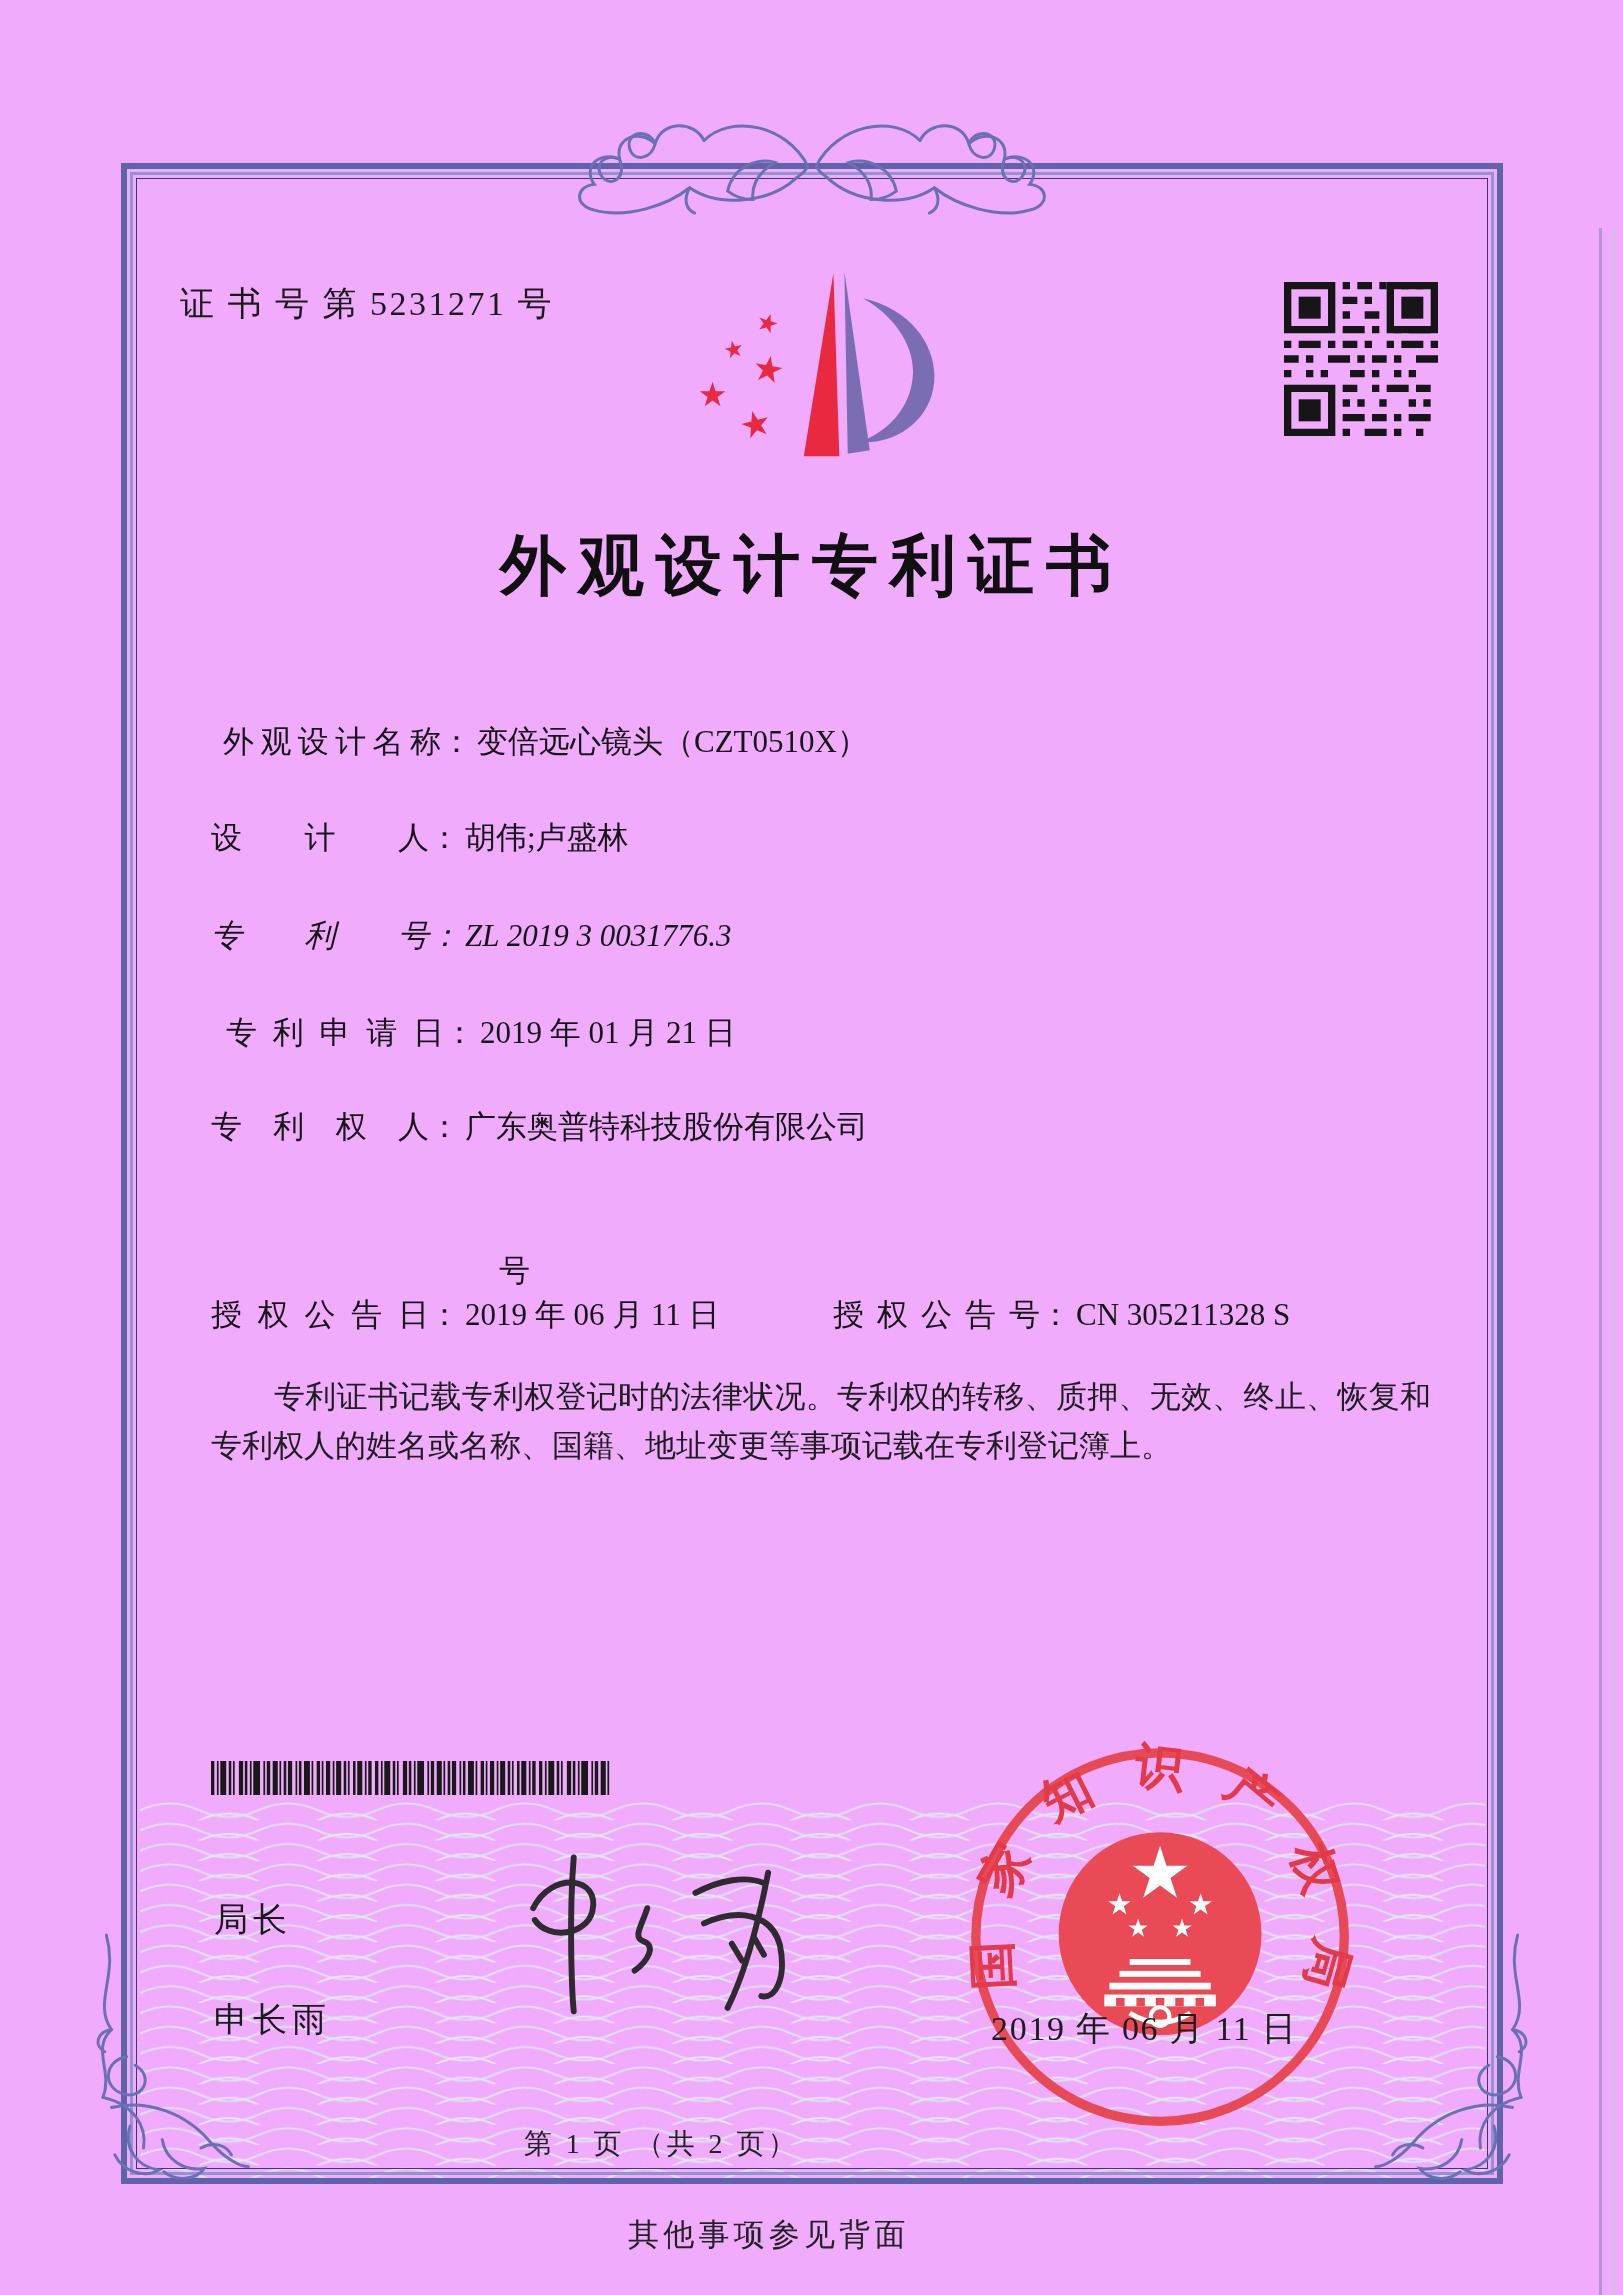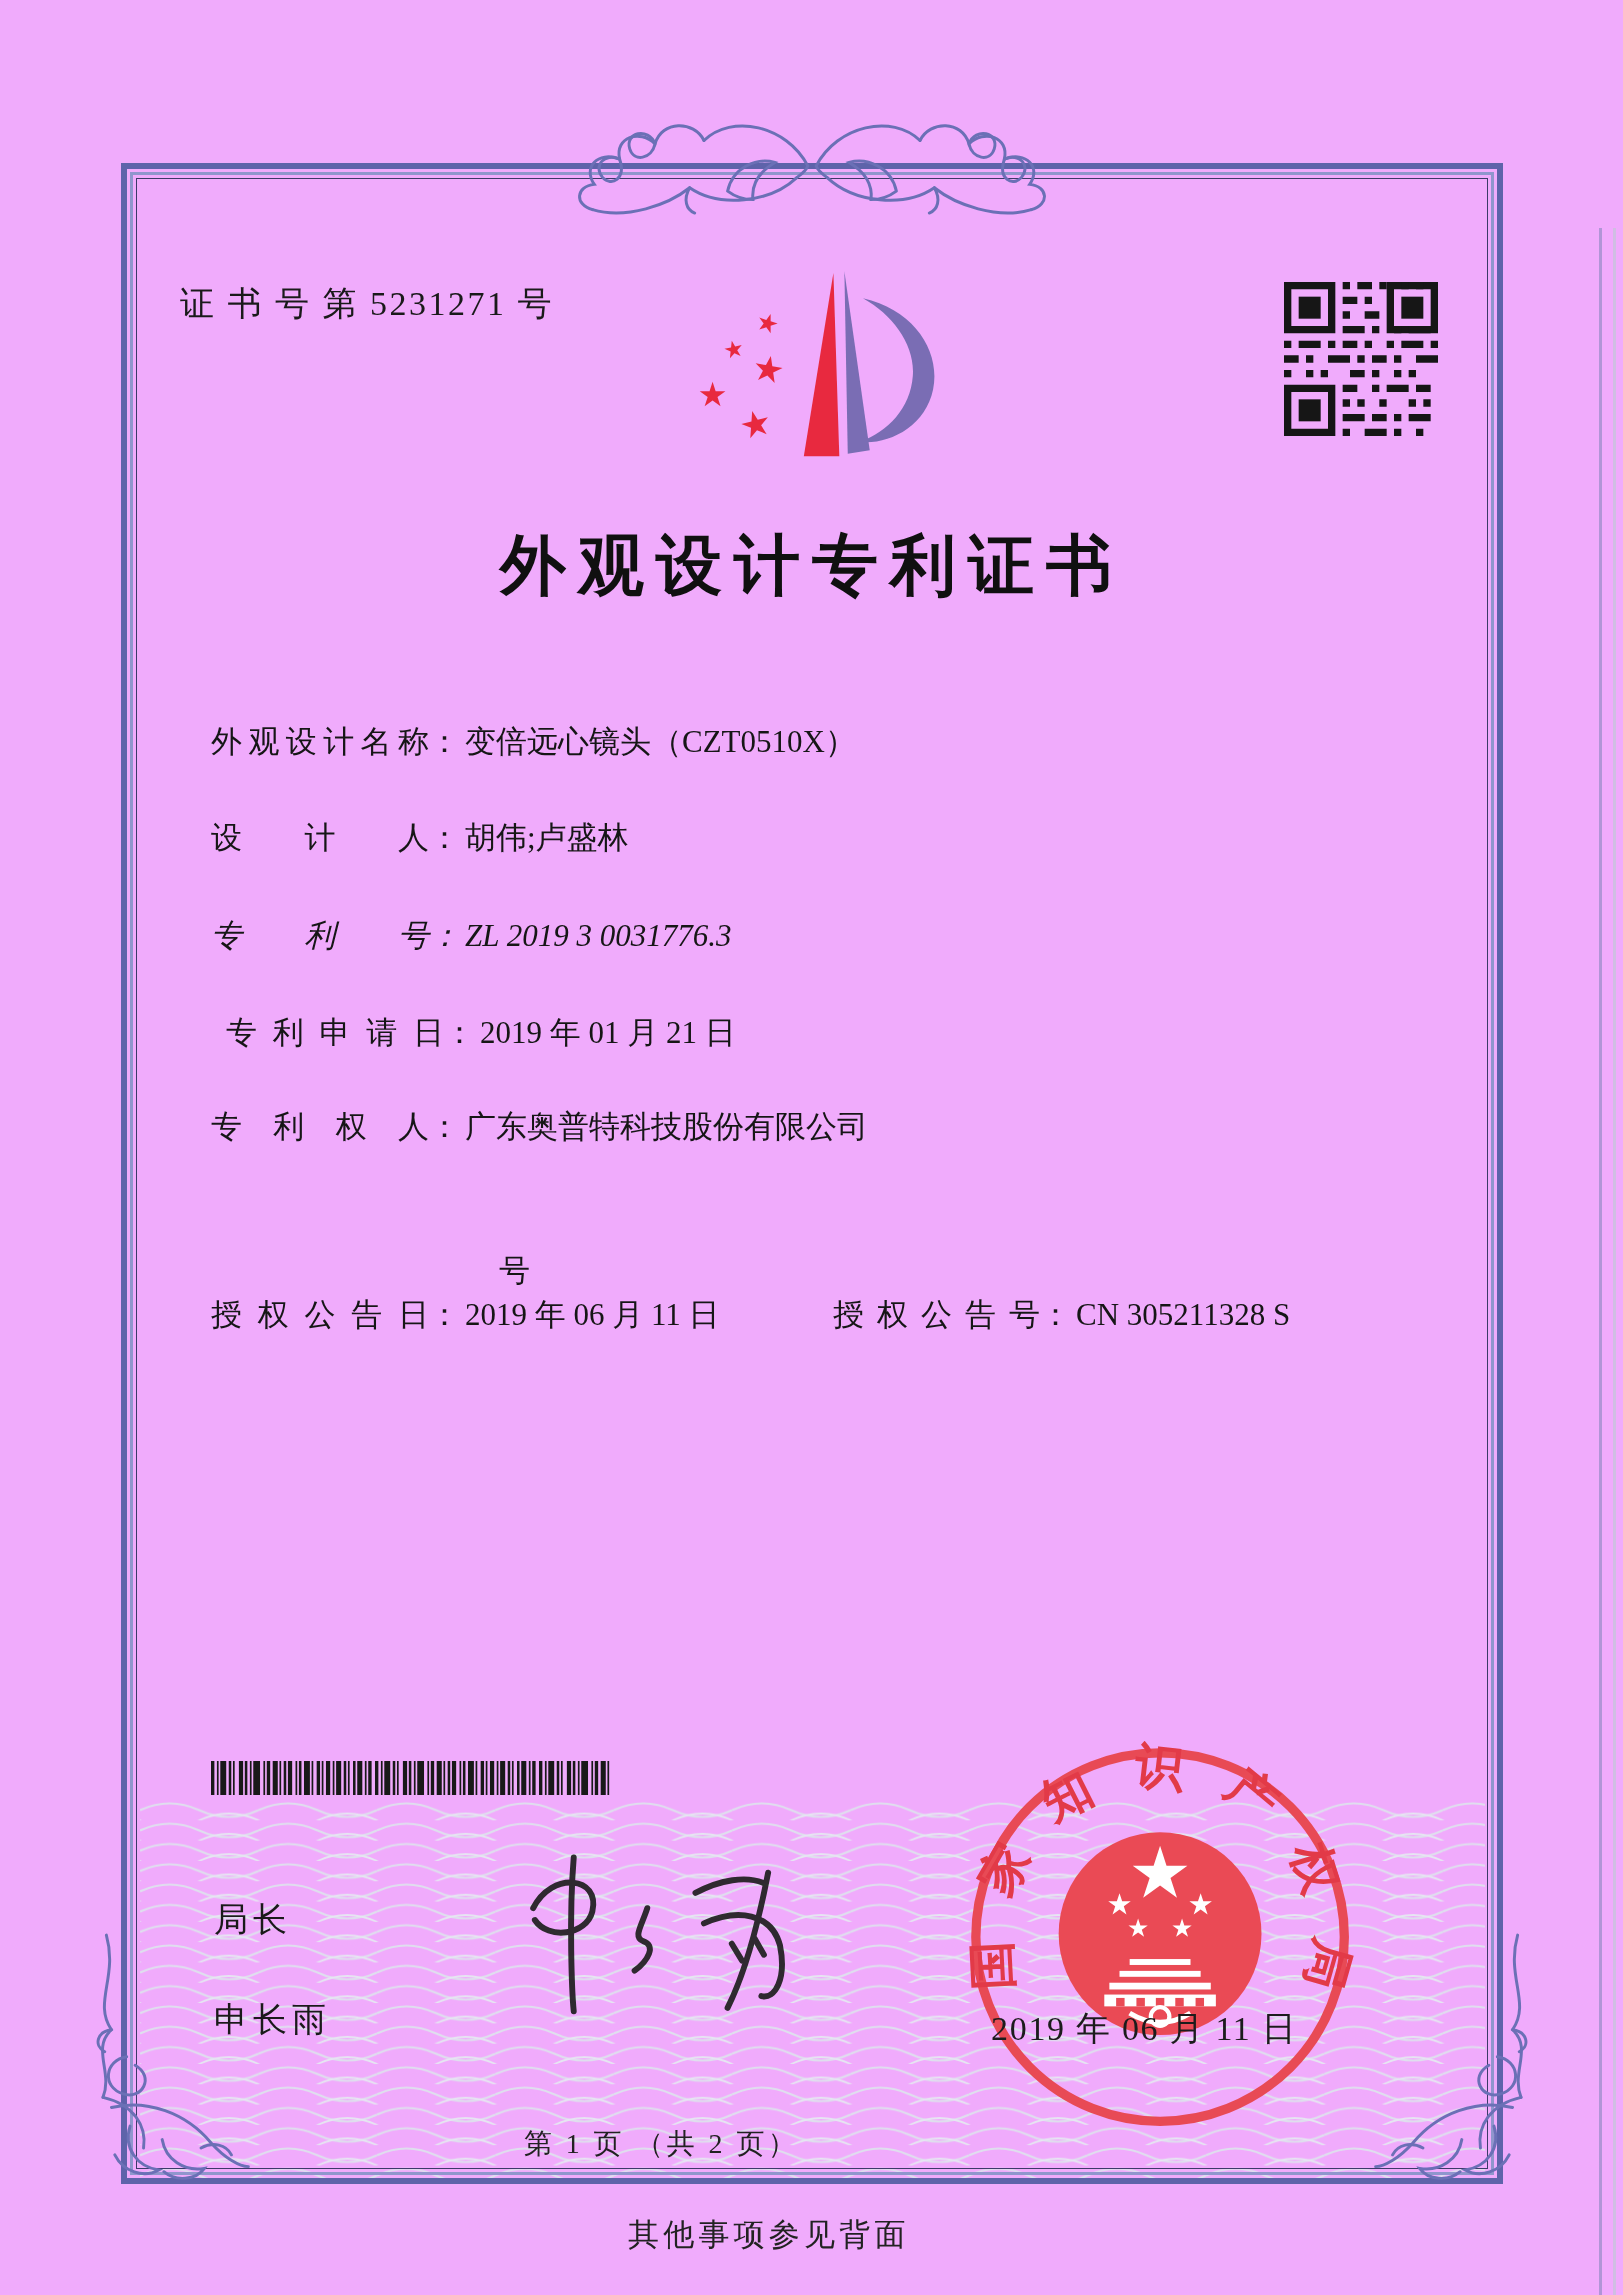--- a/index.html
+++ b/index.html
@@ -24,21 +24,21 @@
   .cert-no{position:absolute;left:180px;top:281px;font-size:34px;letter-spacing:2.5px;white-space:nowrap;}
   .logo{position:absolute;left:694px;top:266px;}
   .qr{position:absolute;left:1284px;top:282px;}
   .title{position:absolute;left:0;top:521px;width:1624px;text-align:center;
          font-size:66px;font-weight:700;letter-spacing:12px;color:#101010;}
   
   .field{position:absolute;left:211px;font-size:31px;white-space:nowrap;color:#161616;}
   .flabel{display:inline-block;width:218px;text-align:justify;text-align-last:justify;}
   .fcolon{display:inline-block;}
   .fvalue{margin-left:5px;}
-  .f-name{top:721px;} .f-designer{top:817px;} .f-patno{top:915px;font-style:italic;}
+  .f-name{top:721px;margin-left:12px;} .f-designer{top:817px;} .f-patno{top:915px;font-style:italic;}
   .f-appdate{top:1012px;margin-left:15px;} .f-patentee{top:1106px;} .f-address{top:1201px;}
   .f-address2{position:absolute;left:499px;top:1250px;font-size:31px;color:#161616;}
   .f-pubdate{top:1294px;}
   .f-pubno{position:absolute;left:833px;top:1294px;font-size:31px;white-space:nowrap;color:#161616;}
   .f-pubno .flabel{width:207px;}
   
   .body-text{position:absolute;left:211px;top:1372px;width:1220px;font-size:31px;line-height:49px;color:#1d1d1d;}
   .body-text p{margin:0;text-indent:63px;text-align:justify;}
   
   .barcode{position:absolute;left:211px;top:1761px;}
@@ -167,20 +167,21 @@
   </div>
   <div class="f-address2">号</div>
   <div class="field f-pubdate">
     <span class="flabel">授权公告日</span><span class="fcolon">：</span><span class="fvalue">2019 年 06 月 11 日</span>
   </div>
   <div class="f-pubno">
     <span class="flabel">授权公告号</span><span class="fcolon">：</span><span class="fvalue">CN 305211328 S</span>
   </div>
 
   <div class="body-text">
+    <p>专利证书记载专利权登记时的法律状况。专利权的转移、质押、无效、终止、恢复和专利权人的姓名或名称、国籍、地址变更等事项记载在专利登记簿上。</p>
   </div>
 
   <svg class="barcode" width="399" height="34" viewBox="0 0 472 40">
     <line x1="0" y1="20" x2="472" y2="20" stroke="#191919" stroke-width="40" stroke-dasharray="4 3 2 2 7 3 3 2 2 5 5 2 3 3 2 2 8 4 2 2 4 3 6 2 2 3 3 2 5 4 2 2 3 3 7 2 2 4 4 2 2 3 5 3 2 2 6 3 3 2 2 4 3 2 6 3 2 2 4 4"></line>
   </svg>
 
   <div class="signer-title">局长</div>
   <div class="signer-name">申长雨</div>
 
   <svg class="signature" width="355" height="178" viewBox="0 0 420 210">

